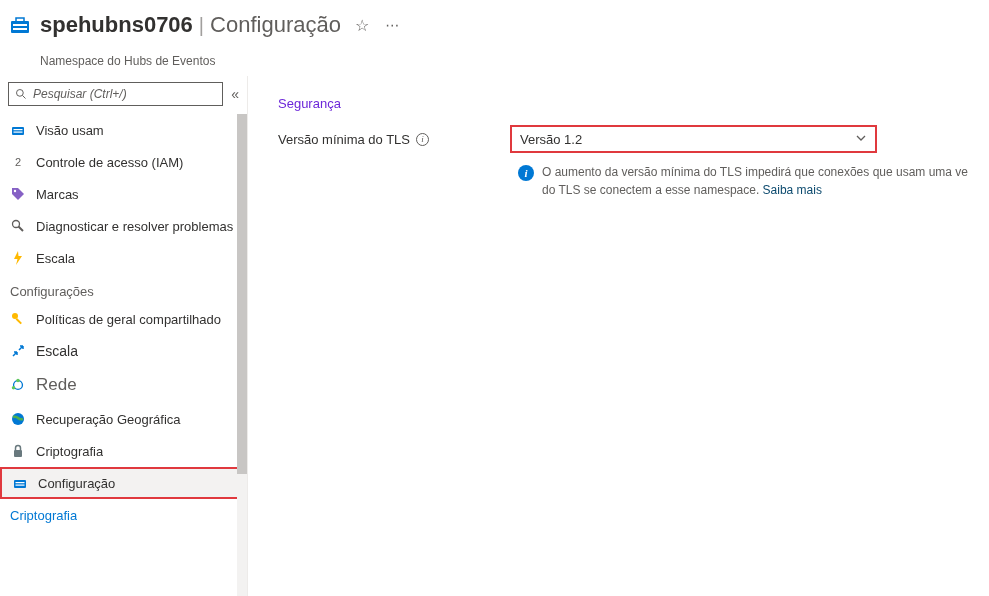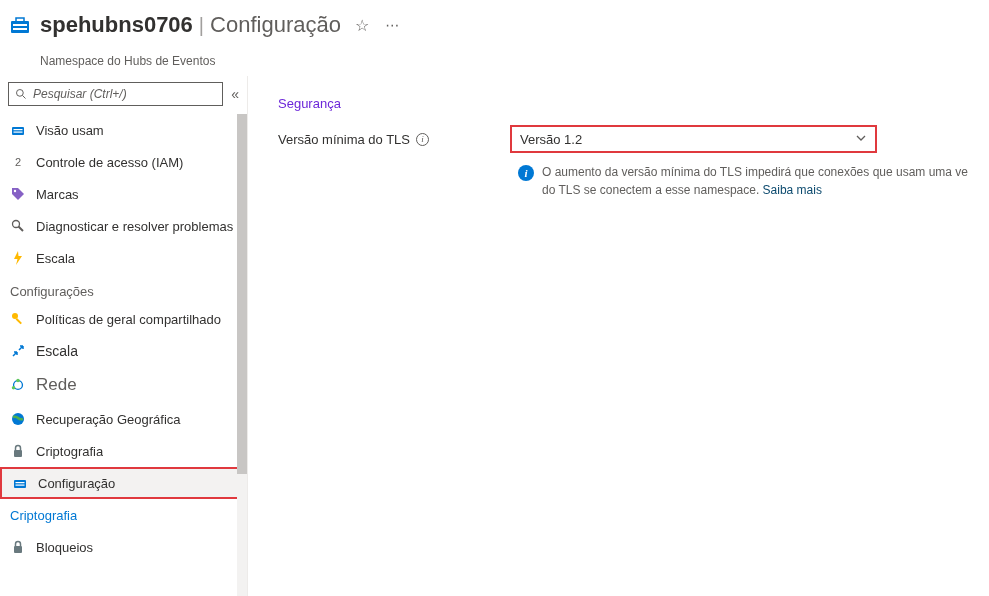--- a/index.html
+++ b/index.html
@@ -186,29 +186,20 @@
               <rect x="3.5" y="7" width="9" height="1.2" fill="#fff"></rect>
               <rect x="3.5" y="9.5" width="9" height="1.2" fill="#fff"></rect>
             </svg>
           </span>
         <span class="nav-label">Configuração</span>
       </div>
       <div class="nav-item link-style">
         <span class="nav-icon"></span>
         <span class="nav-label" style="margin-left:-26px;">Criptografia</span>
       </div>
-      <div class="nav-item">
-        <span class="nav-icon">
-            <svg width="14" height="16" viewBox="0 0 14 16">
-              <rect x="3" y="7" width="8" height="7" rx="1" fill="#69797e"></rect>
-              <path d="M4.5 7 V5 a2.5 2.5 0 0 1 5 0 V7" stroke="#69797e" stroke-width="1.5" fill="none"></path>
-            </svg>
-          </span>
-        <span class="nav-label">Bloqueios</span>
-      </div>
 
       <div class="scrollbar-track"></div>
       <div class="scrollbar-thumb"></div>
     </div>
   </div>
 
   <div class="content">
     <div class="section-title">Segurança</div>
     <div class="field-row">
       <div class="field-label">

